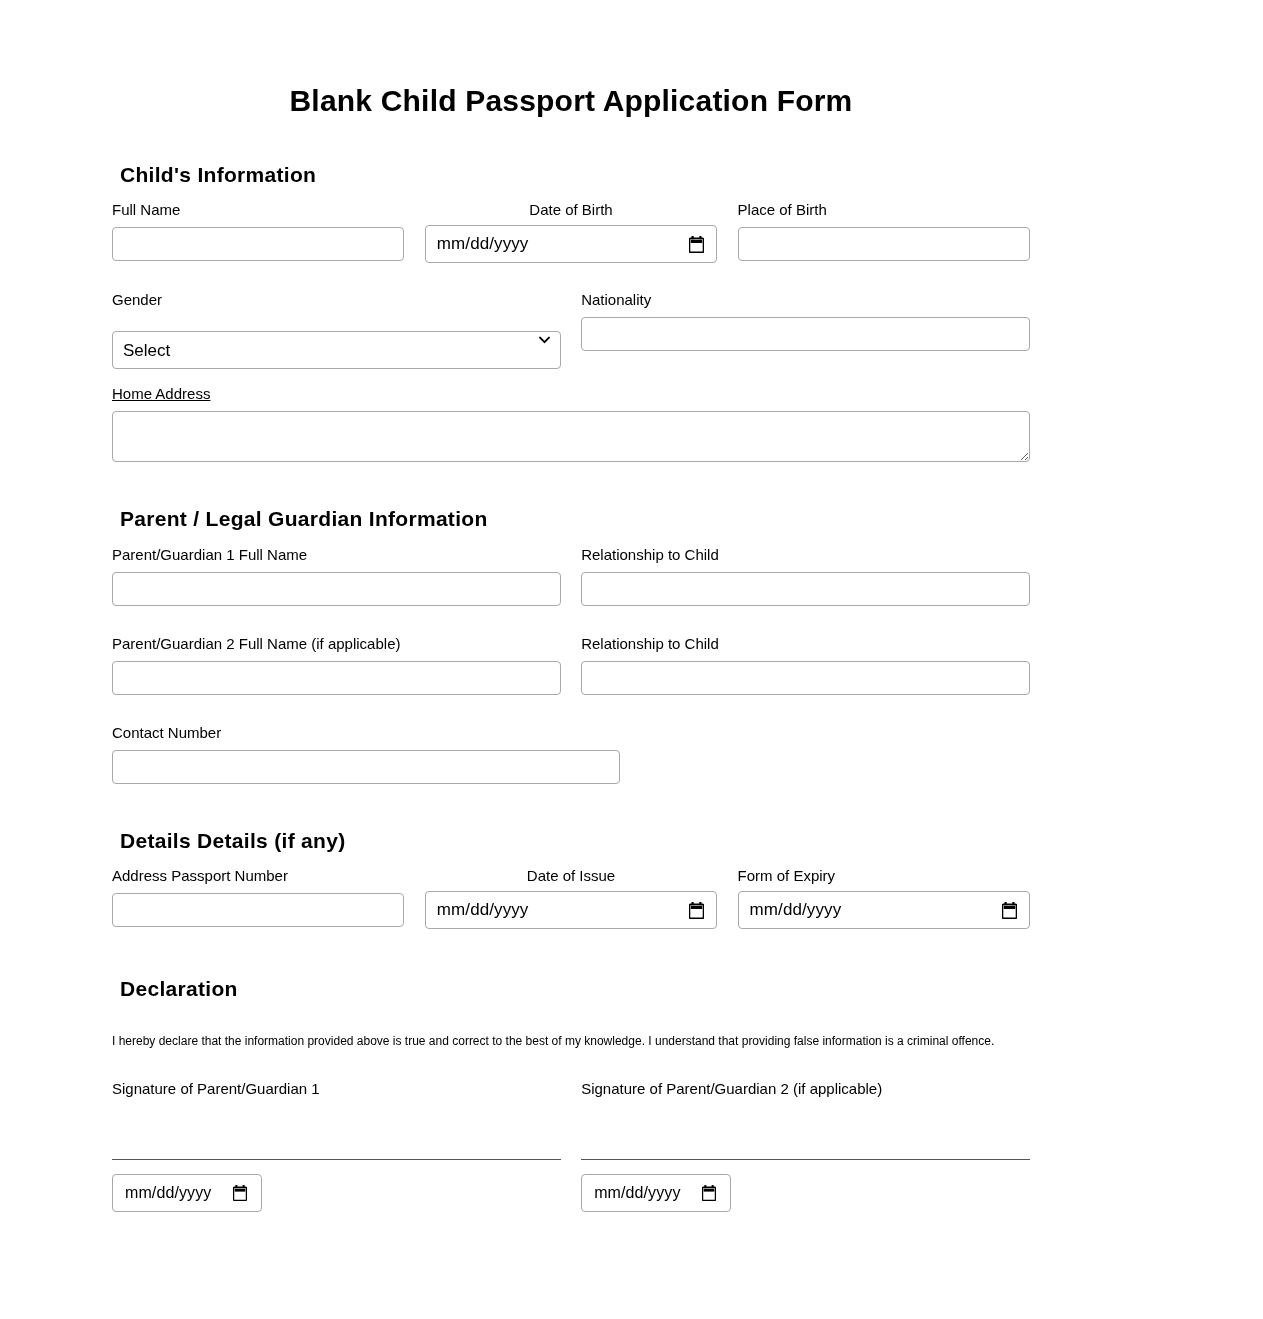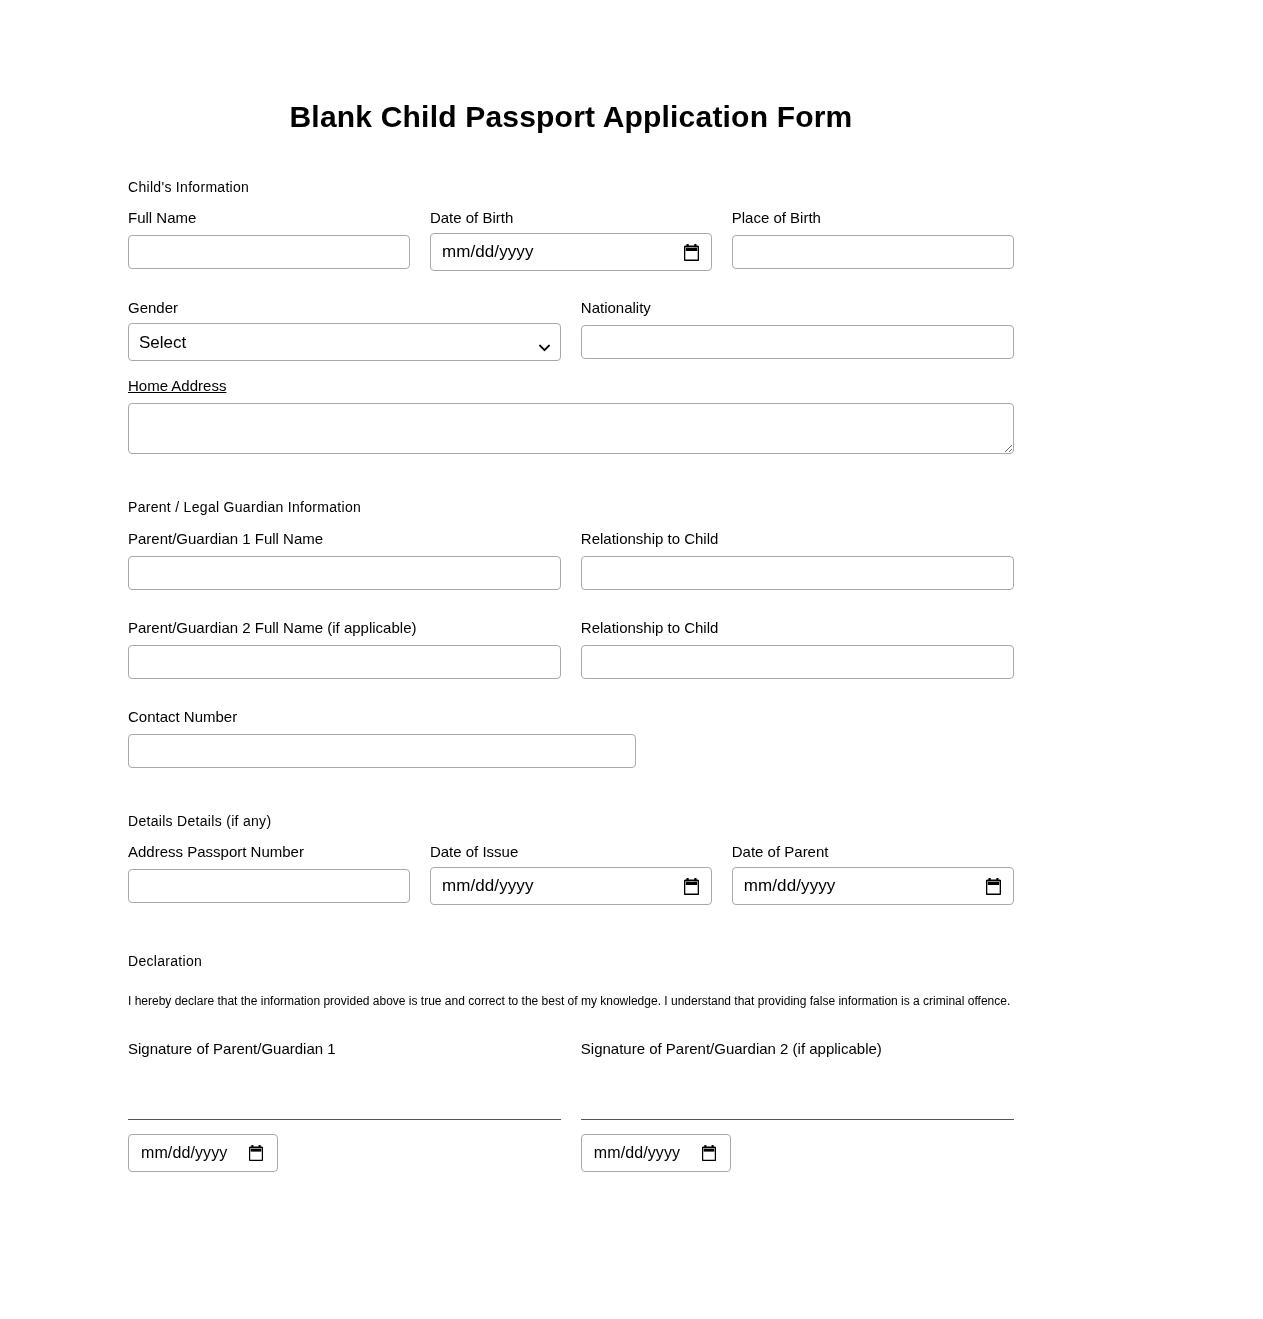--- a/index.html
+++ b/index.html
@@ -11,40 +11,40 @@
   body {
     width: 1263px;
     height: 1319px;
     font-family: "Liberation Sans", sans-serif;
     color: #000000;
     position: relative;
     overflow: hidden;
   }
   .page {
     width: 1142px;
-    padding: 16px;
+    padding: 0;
   }
   .title {
     text-align: center;
     font-size: 30px;
     font-weight: bold;
     letter-spacing: 0.2px;
     margin: 0;
     padding-top: 82px;
     line-height: 38px;
     color: #000;
   }
   .form-body {
     padding: 0 112px 0 112px;
   }
   .section-heading {
-    font-size: 14px;
-    font-weight: normal;
+    font-size: 21px;
+    font-weight: bold;
     letter-spacing: 0.3px;
-    margin: 0;
+    margin: 8px;
     color: #000;
   }
   .sec-child { margin-top: 43px; }
   .sec-parent { margin-top: 45px; }
   .sec-passport { margin-top: 45px; }
   .sec-declaration { margin-top: 48px; }
 
   .field-label {
     font-size: 15px;
     line-height: 18px;
@@ -62,21 +62,21 @@
   .row-parent-1 { margin-top: 15px; }
   .row-parent-2 { margin-top: 29px; }
   .row-parent-3 { margin-top: 29px; }
   .row-passport-1 { margin-top: 14px; }
 
   .col { display: flex; flex-direction: column; }
 
   
   .c1 { width: 331px; }
   .gap-1 { width: 23px; }
-  .c2 { width: 331px; }
+  .c2 { width: 331px; align-items: center; }
   .gap-2 { width: 23px; }
   .c3 { width: 331px; }
 
   
   .h1 { width: 508px; }
   .h-gap { width: 23px; }
   .h2 { width: 508px; }
 
   .full { width: 1039px; }
 
@@ -95,21 +95,21 @@
   }
   select.select-input {
     width: 100%;
     height: 38px;
     border: 1px solid #a9a9a9;
     border-radius: 4px;
     background: #ffffff;
     font-family: "Liberation Sans", sans-serif;
     font-size: 17px;
     padding: 2px 10px;
-    margin-top: 6px;
+    margin-top: 22px;
     color: #000;
     outline: none;
     -webkit-appearance: none;
     appearance: none;
   }
   .select-wrap { position: relative; }
   .select-wrap .chev {
     position: absolute;
     right: 12px;
     top: 21px;
@@ -303,21 +303,21 @@
               <rect x="2.5" y="0" width="2.2" height="3.2" fill="#000"></rect>
               <rect x="10.3" y="0" width="2.2" height="3.2" fill="#000"></rect>
               <rect x="0.5" y="2.4" width="14" height="14" rx="1.2" fill="none" stroke="#000" stroke-width="1.6"></rect>
               <rect x="1.8" y="3.8" width="11.4" height="3.2" fill="#000"></rect>
             </svg>
           </span>
         </div>
       </div>
       <div class="gap-2"></div>
       <div class="col c3">
-        <label class="field-label">Date of Parent</label>
+        <label class="field-label">Form of Expiry</label>
         <div class="date-ctrl">
           <span class="ph">mm/dd/yyyy</span>
           <span class="cal">
             <svg width="15" height="17" viewBox="0 0 15 17">
               <rect x="2.5" y="0" width="2.2" height="3.2" fill="#000"></rect>
               <rect x="10.3" y="0" width="2.2" height="3.2" fill="#000"></rect>
               <rect x="0.5" y="2.4" width="14" height="14" rx="1.2" fill="none" stroke="#000" stroke-width="1.6"></rect>
               <rect x="1.8" y="3.8" width="11.4" height="3.2" fill="#000"></rect>
             </svg>
           </span>

